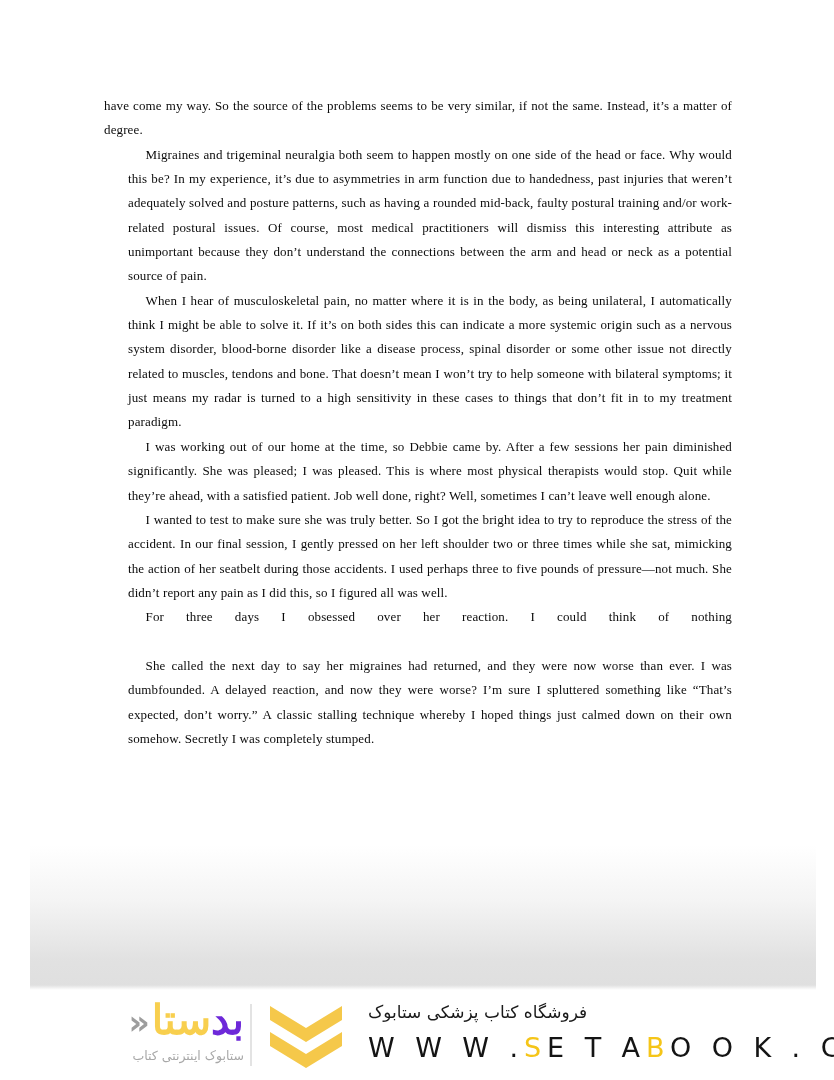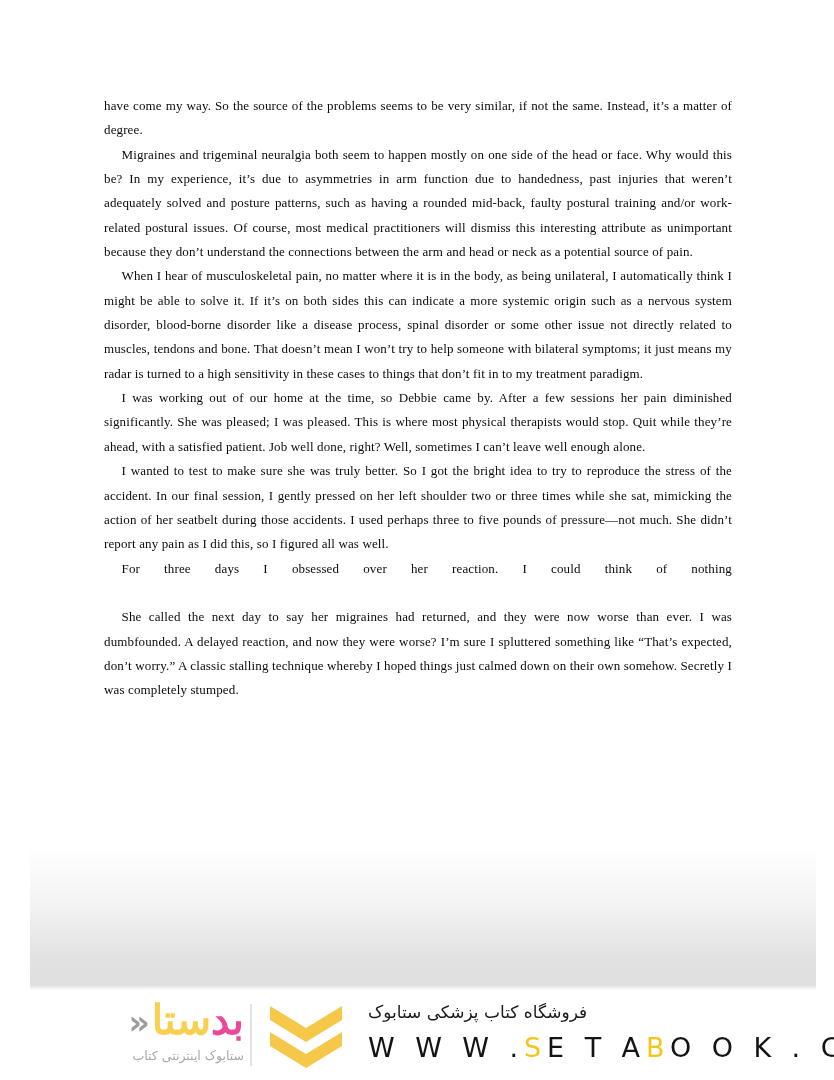--- a/index.html
+++ b/index.html
@@ -56,21 +56,21 @@
     margin: 0;
     font-size: 13px;
     line-height: 24.35px;
     color: #0b0b0b;
     text-align: justify;
     text-justify: inter-word;
     -webkit-hyphens: none;
     hyphens: none;
     letter-spacing: 0.01em;
   }
-  .para.indent { text-indent: 1.35em; }
+  .para.indent { text-indent: 1.35em; margin-left: 24px; }
   .para.last-line-full {
     
   }
   .para.last-line-full::after {
     content: "";
     display: inline-block;
     width: 100%;
   }
 
   
@@ -102,21 +102,21 @@
     align-items: baseline;
     direction: rtl;
     white-space: nowrap;
   }
   .wm-part {
     font-family: Liberation Serif, serif;
     font-size: 41px;
     font-weight: 700;
     line-height: 1;
   }
-  .wm-gray   { color: #ec4899; }
+  .wm-gray   { color: #6d28d9; }
   .wm-yellow { color: #f8cf4e; }
   .wm-chev {
     font-family: "DejaVu Sans", "Liberation Sans", sans-serif;
     font-size: 33px;
     font-weight: 700;
     color: #9d9d9d;
     margin-right: 2px;
     line-height: 1;
   }
   .logo-tagline {

